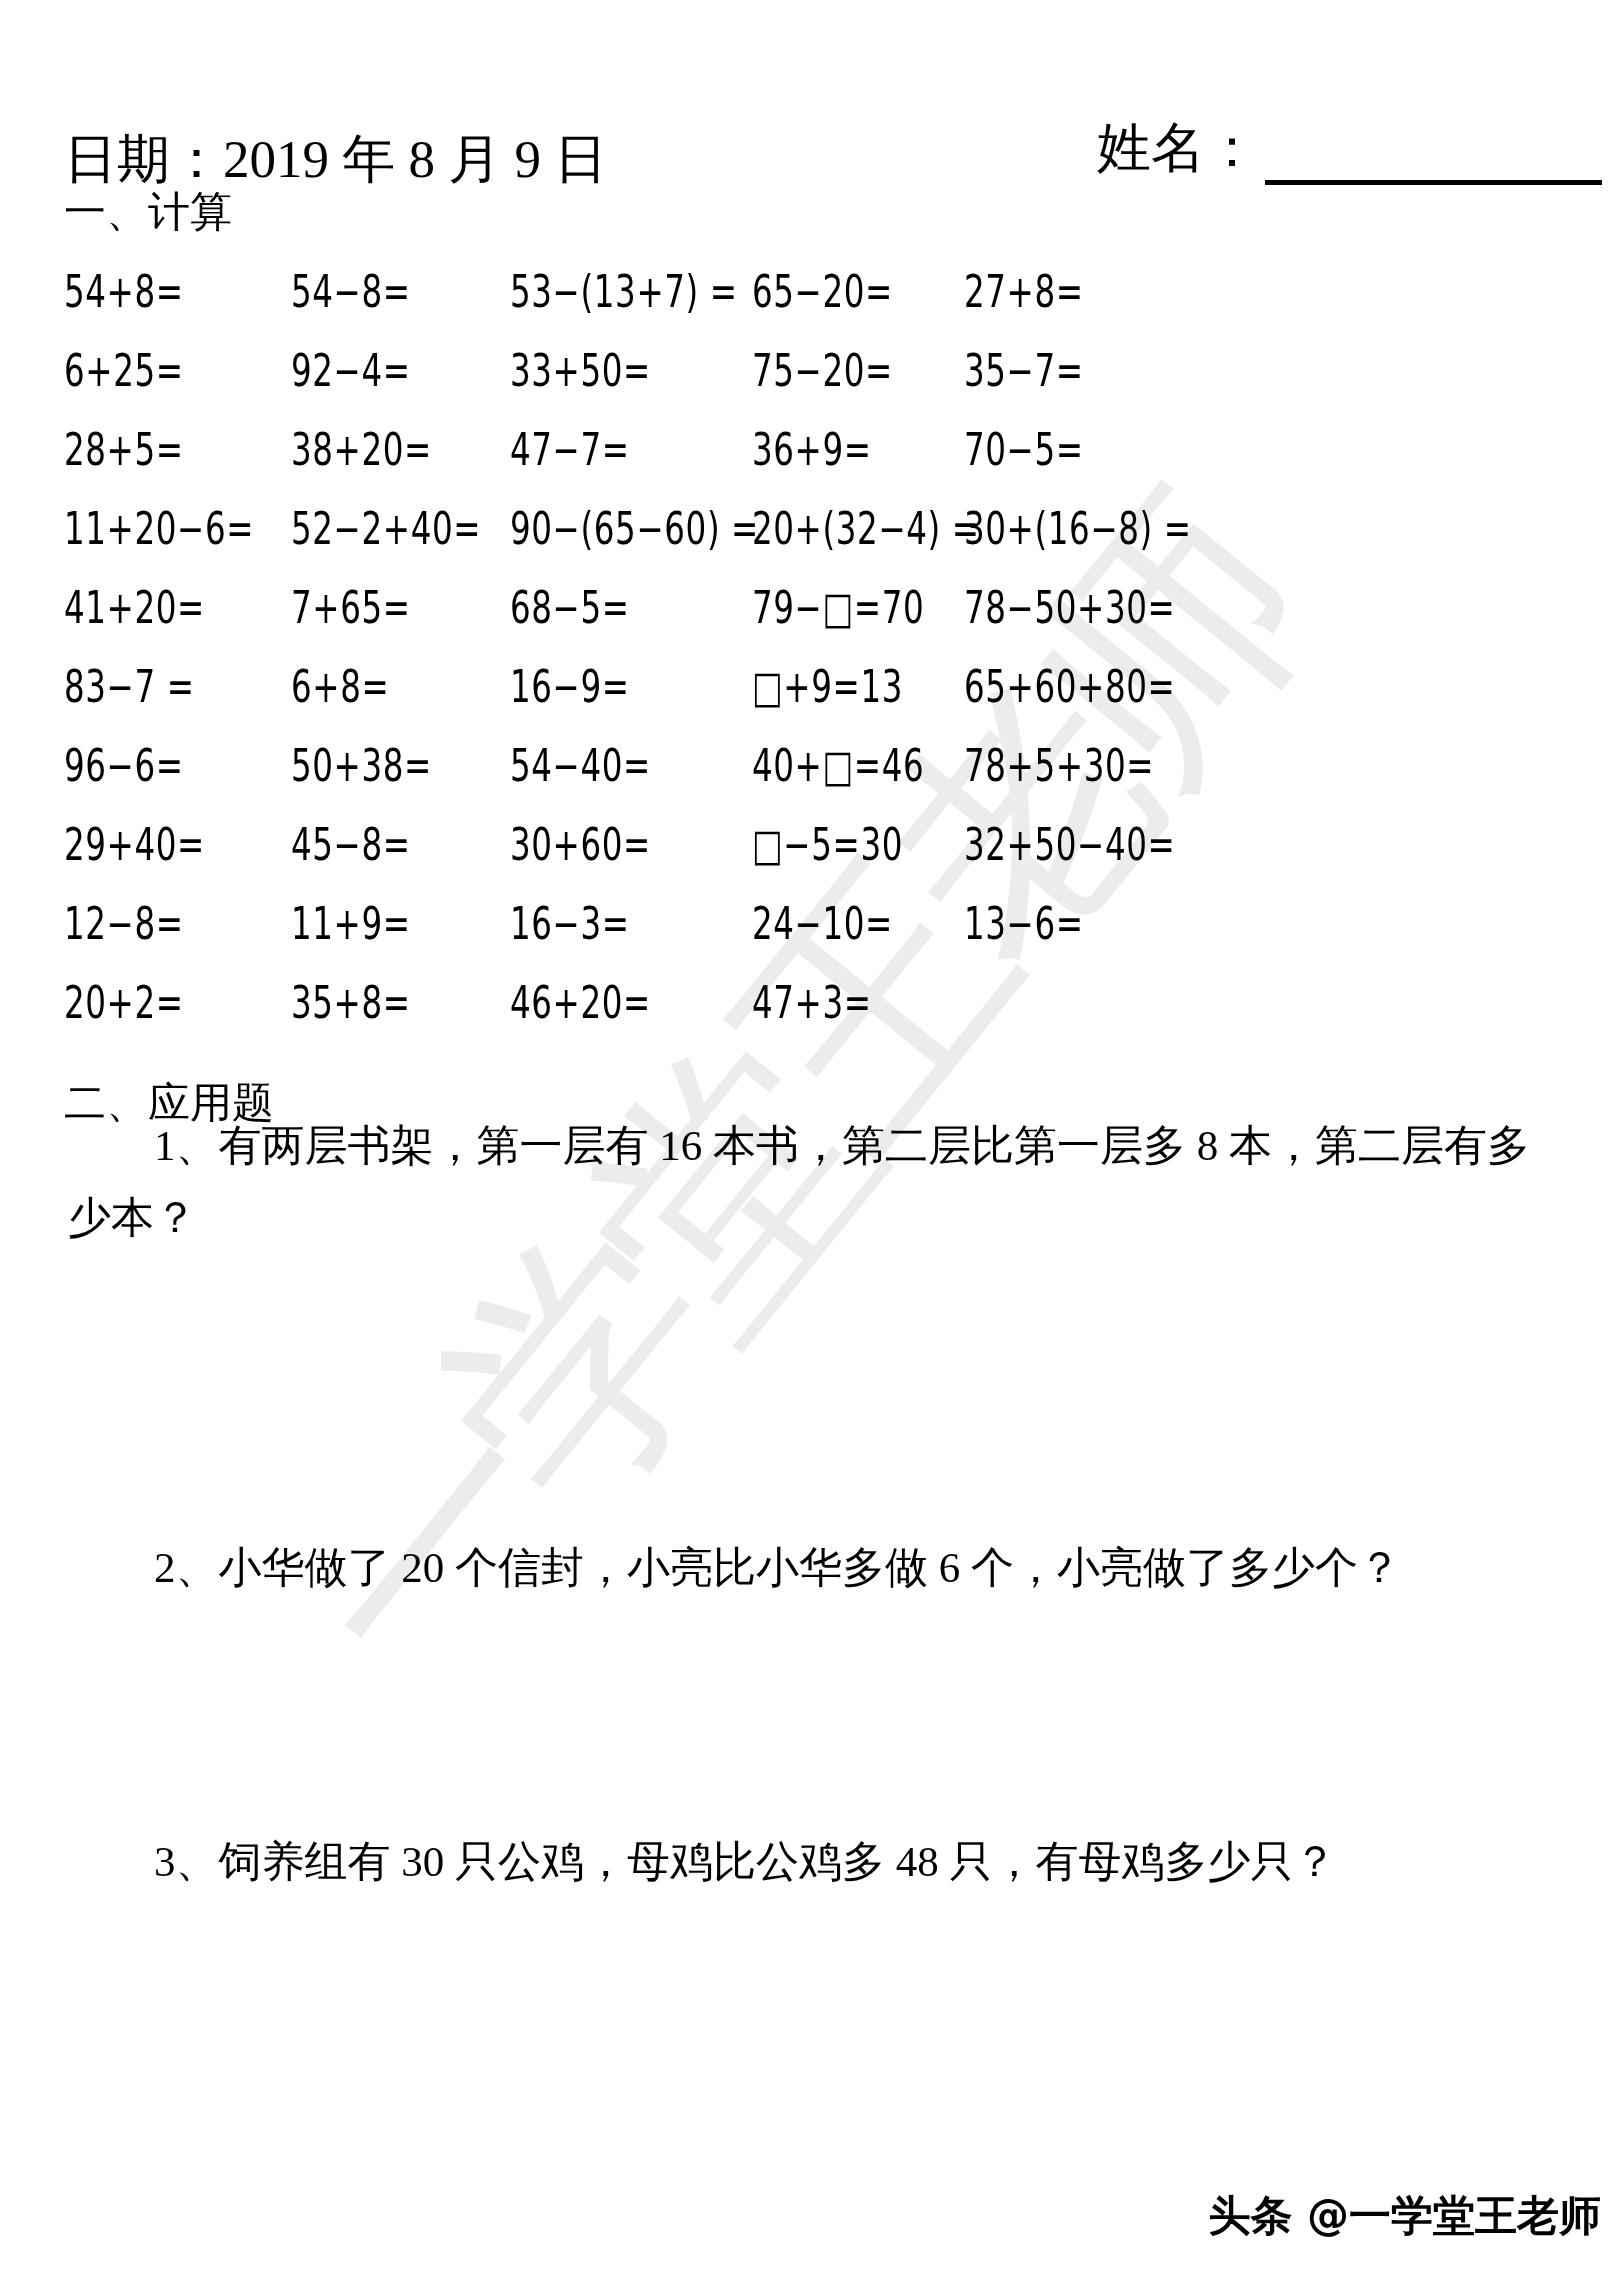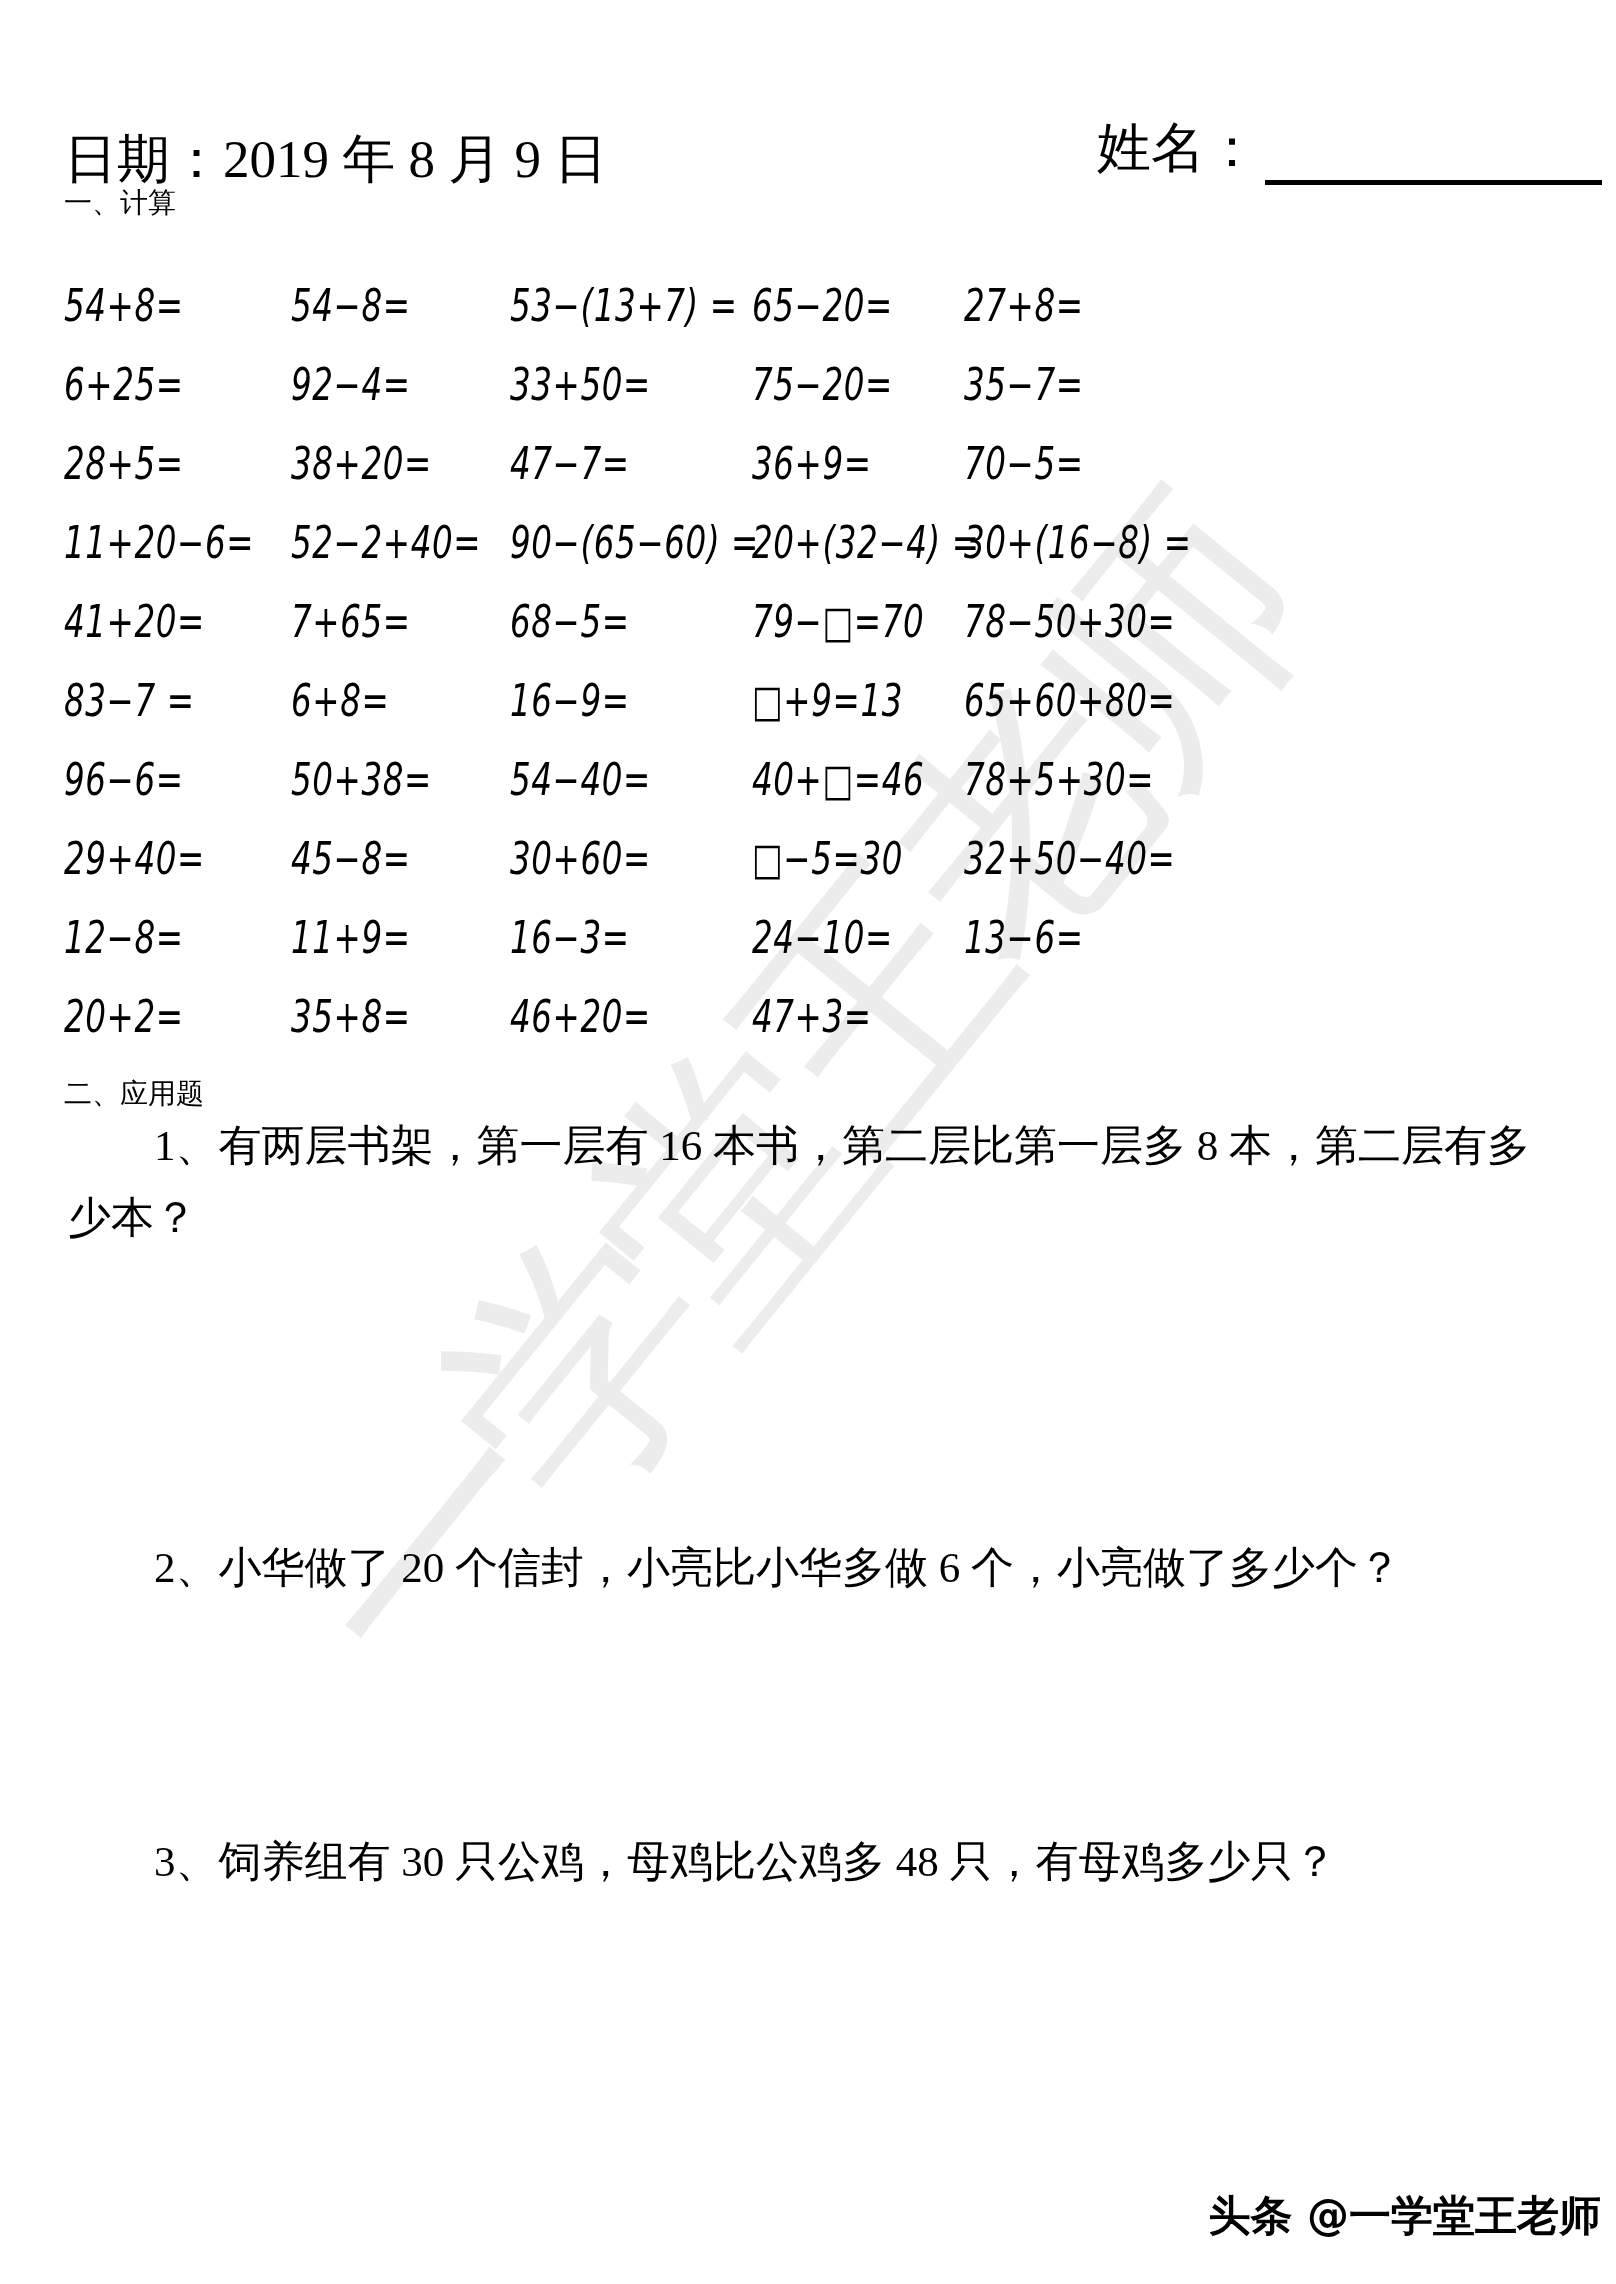--- a/index.html
+++ b/index.html
@@ -32,36 +32,35 @@
   .name-field { left: 1097px; top: 112px; font-size: 54px; white-space: nowrap; }
   .name-line {
     display: inline-block;
     width: 337px;
     height: 45px;
     border-bottom: 5.3px solid #000;
     vertical-align: bottom;
     margin-left: 6px;
   }
 
-  .section-title { left: 64px; font-size: 28px; }
+  .section-title { left: 64px; font-size: 42px; }
   .section-calc  { top: 184px; }
   .section-word  { top: 1075px; text-align: right; }
 
   .calc-grid {
     left: 64px; top: 266px;
     width: 1150px;
     display: grid;
     grid-template-columns: 227px 219px 242px 212px 250px;
   }
   .calc-cell {
     height: 79px;
     display: flex;
-    align-items: center;
+    align-items: flex-start;
     white-space: nowrap;
-    font-style: italic;
   }
   .calc-cell .eq {
     font-family: "DejaVu Sans", sans-serif;
     font-size: 44px;
     transform: scaleX(0.74);
     transform-origin: left center;
     letter-spacing: 0.8px;
   }
 
   .word-problems {

